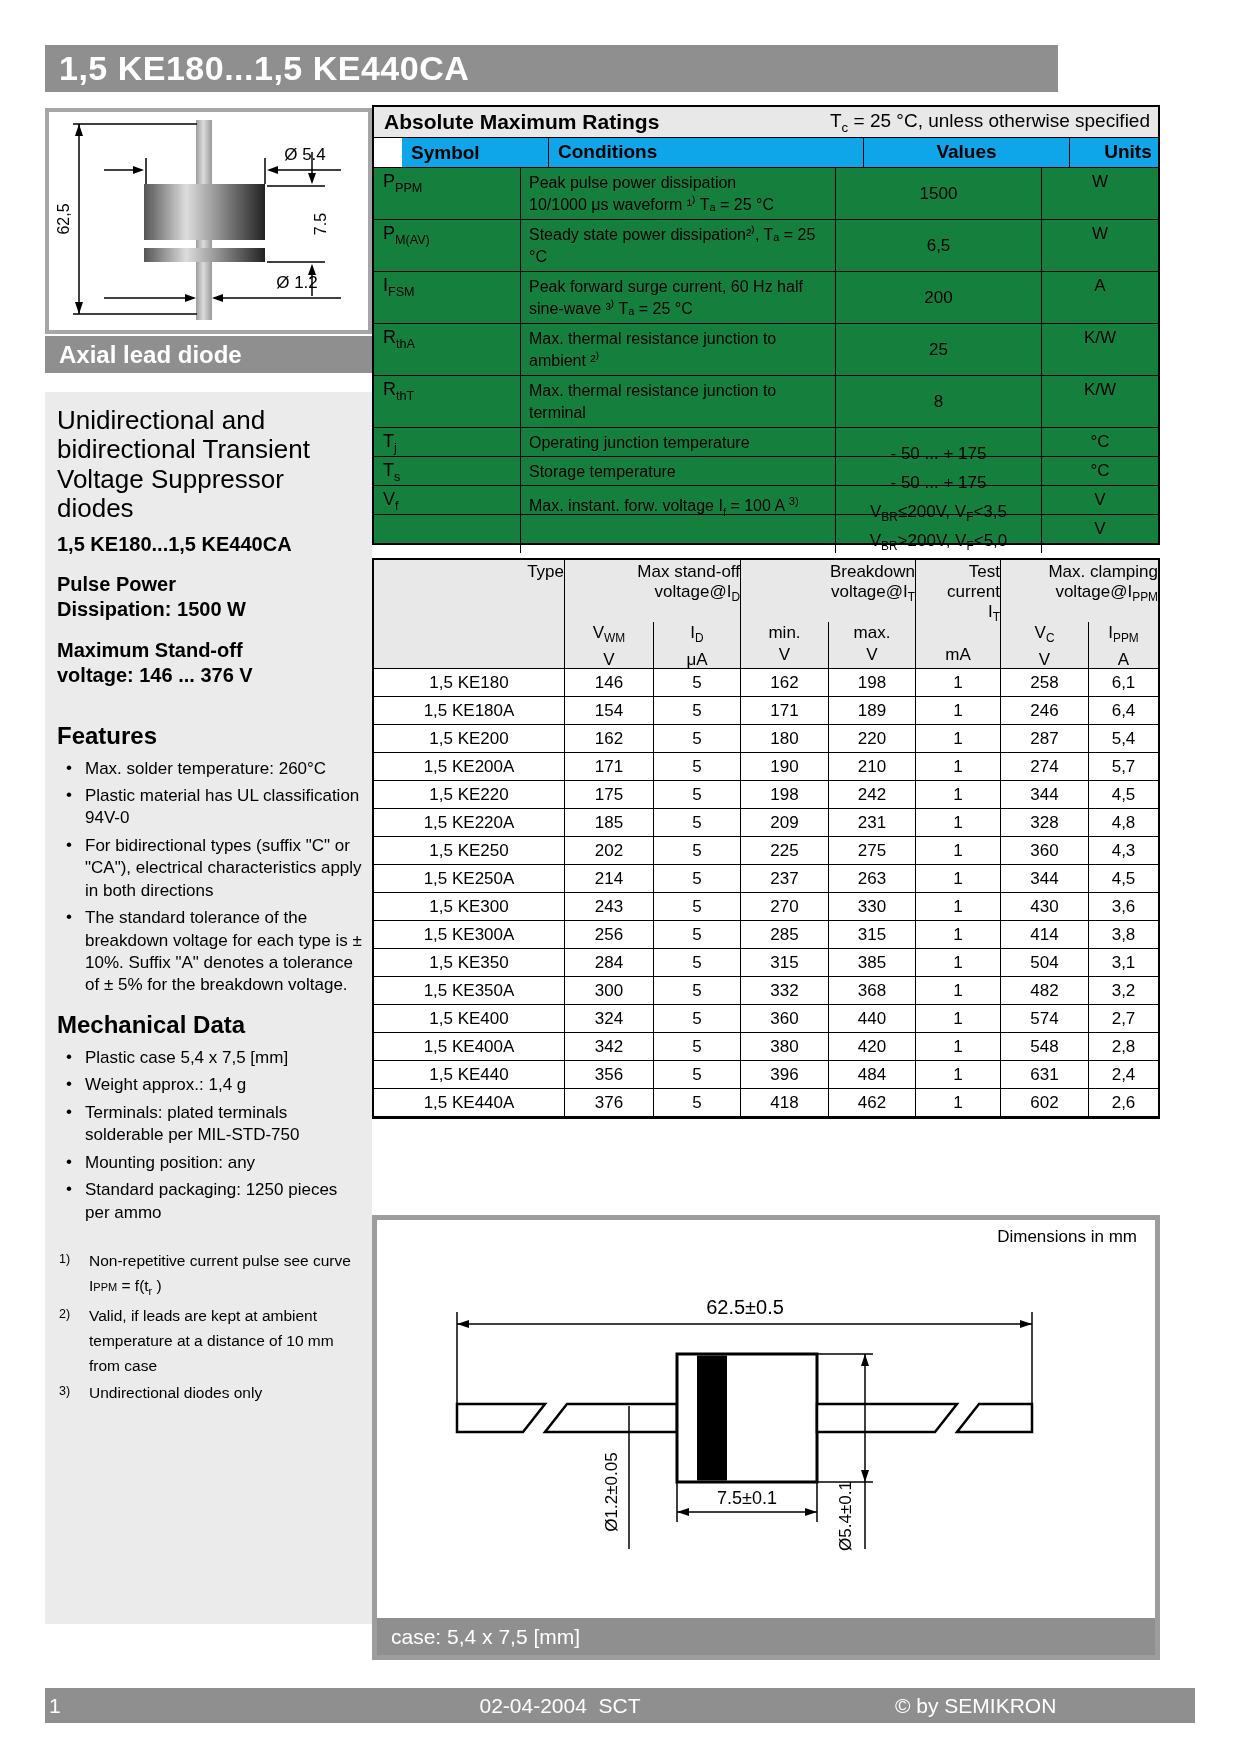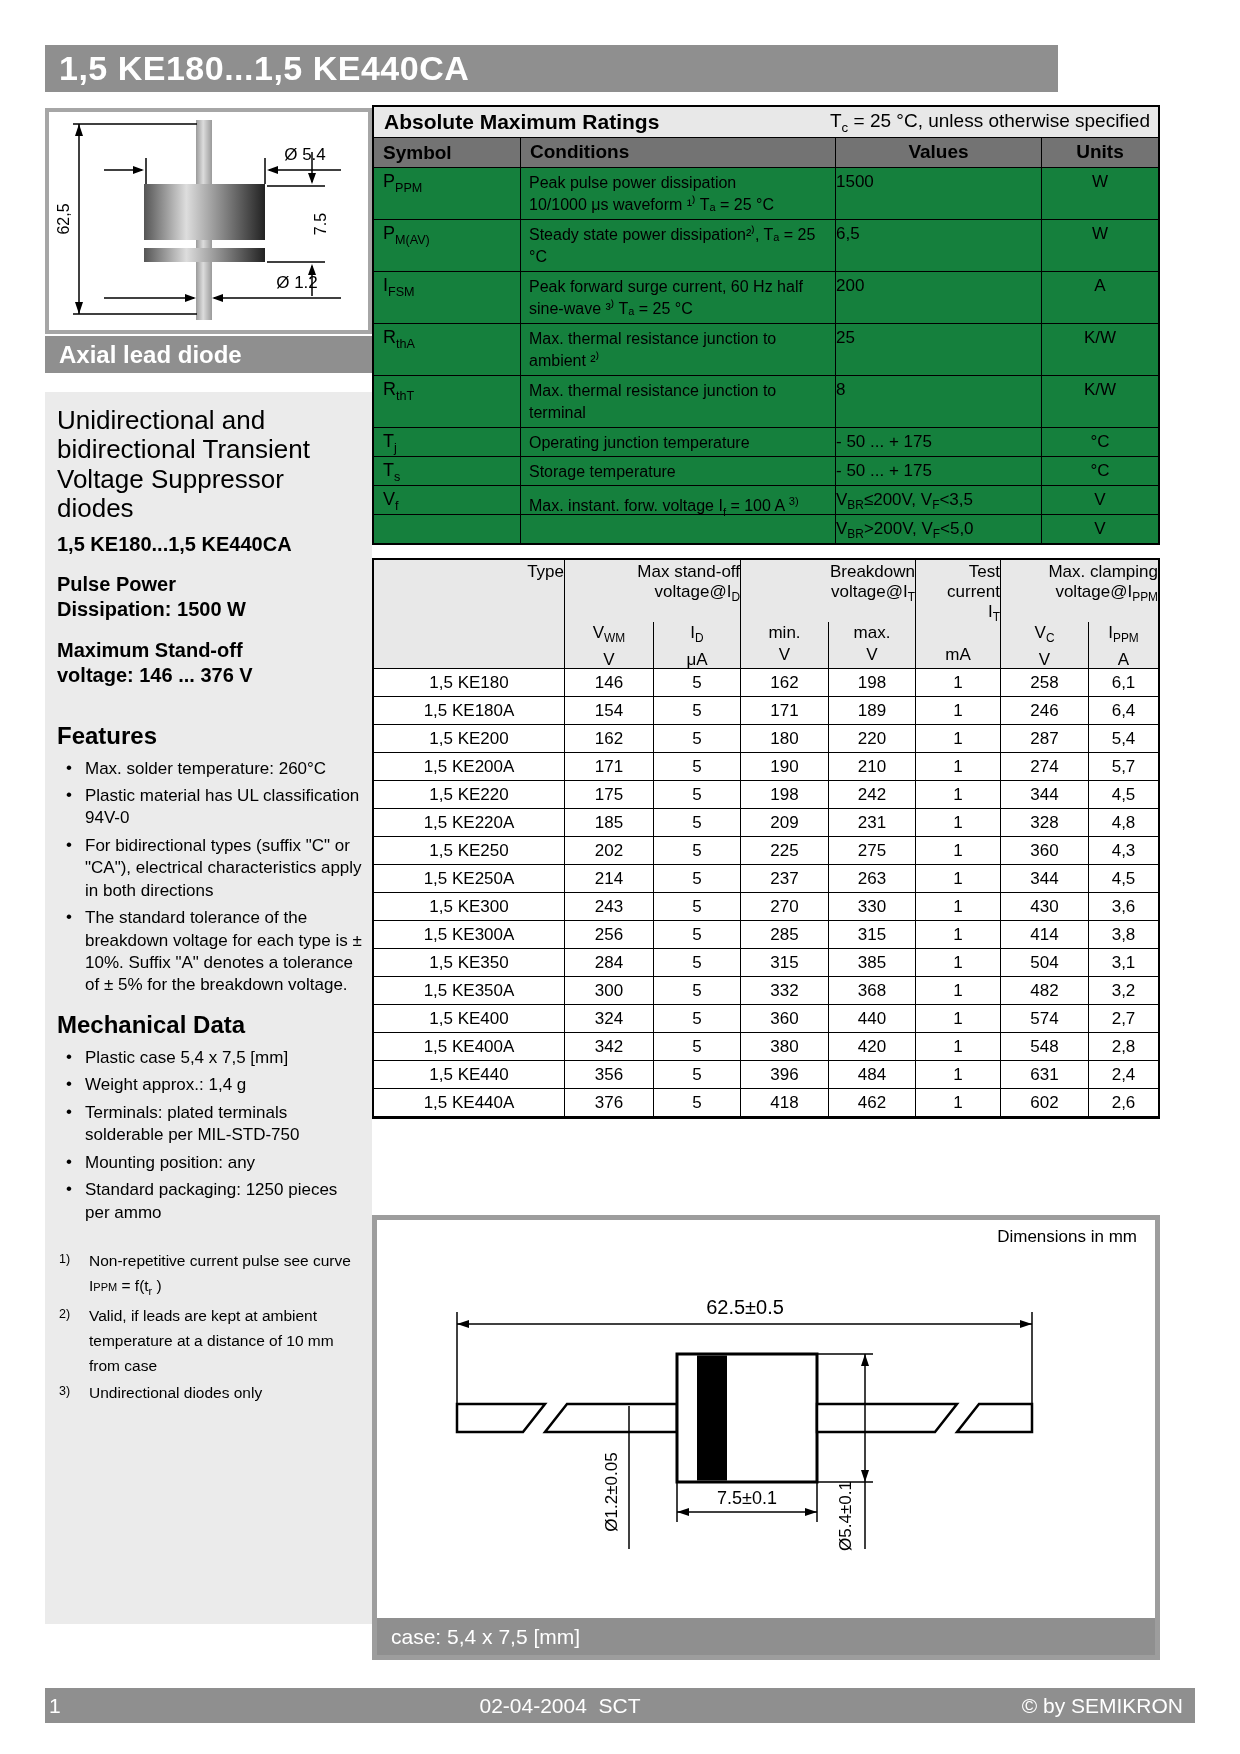--- a/index.html
+++ b/index.html
@@ -57,34 +57,35 @@
   .ar-titlerow {
     height:31px; background:#e8e8e8; border-bottom:1px solid #000;
     display:flex; justify-content:space-between; align-items:center;
     padding:0 8px 0 10px;
     gap:36px;
   }
   .ar-title { font-size:21px; font-weight:bold; }
   .ar-note  { font-size:19px; }
   .ar-head {
     display:grid; grid-template-columns:146px 315px 206px 117px;
-    height:29px; background:#737373; font-size:19px; font-weight:bold;
+    height:29px; background:#0ea5e9; font-size:19px; font-weight:bold;
     align-items:center;
+    margin-left:28px;
   }
   .ar-head > div:nth-child(n+2) { border-left:1px solid #000; height:100%; line-height:28px; }
   .ar-row {
     display:grid; grid-template-columns:146px 315px 206px 117px;
     border-top:1px solid #000; background:#15803d;
   }
   .ar-row.tall  { height:52px; }
   .ar-row.short { height:29px; }
   .ar-row > div:nth-child(n+2) { border-left:1px solid #000; }
   .ar-sym  { font-size:18px; padding:3px 0 0 9px; }
   .ar-cond { font-size:16px; padding:4px 4px 0 8px; white-space:pre-line; line-height:22px; }
-  .ar-val  { font-size:17px; text-align:left; padding-top:4px; }
+  .ar-val  { font-size:17px; text-align:center; padding-top:16px; }
   .ar-unit { font-size:17px; text-align:center; padding-top:4px; }
   .pad-head { padding-left:9px; }
   .ctr { text-align:center; }
 
   
   .chars {
     position:absolute; left:372px; top:558px; width:788px;
     border:2px solid #000; border-bottom:3px solid #000; background:#fff;
   }
   .ch-titlerow { height:24px; background:#e8e8e8; font-size:17px; padding-left:195px; line-height:24px; }
@@ -120,21 +121,21 @@
   }
 
   
   .footer {
     position:absolute; left:45px; top:1688px; width:1150px; height:35px;
     background:#8f8f8f; color:#fff; font-size:21px;
     display:flex; align-items:center;
   }
   .footer .f-page { width:180px; padding-left:4px; }
   .footer .f-date { flex:1; text-align:center; white-space:pre; }
-  .footer .f-copy { width:300px; text-align:right; padding-right:12px; }
+  .footer .f-copy { width:300px; padding-right:12px; }
 </style>
 </head>
 <body>
 
 <div class="title-bar">1,5 KE180...1,5 KE440CA</div>
 
 <div class="pkg-box">
   <svg width="319" height="218" viewBox="0 0 319 218">
     <defs>
       <linearGradient id="leadG" x1="0" y1="0" x2="1" y2="0">

